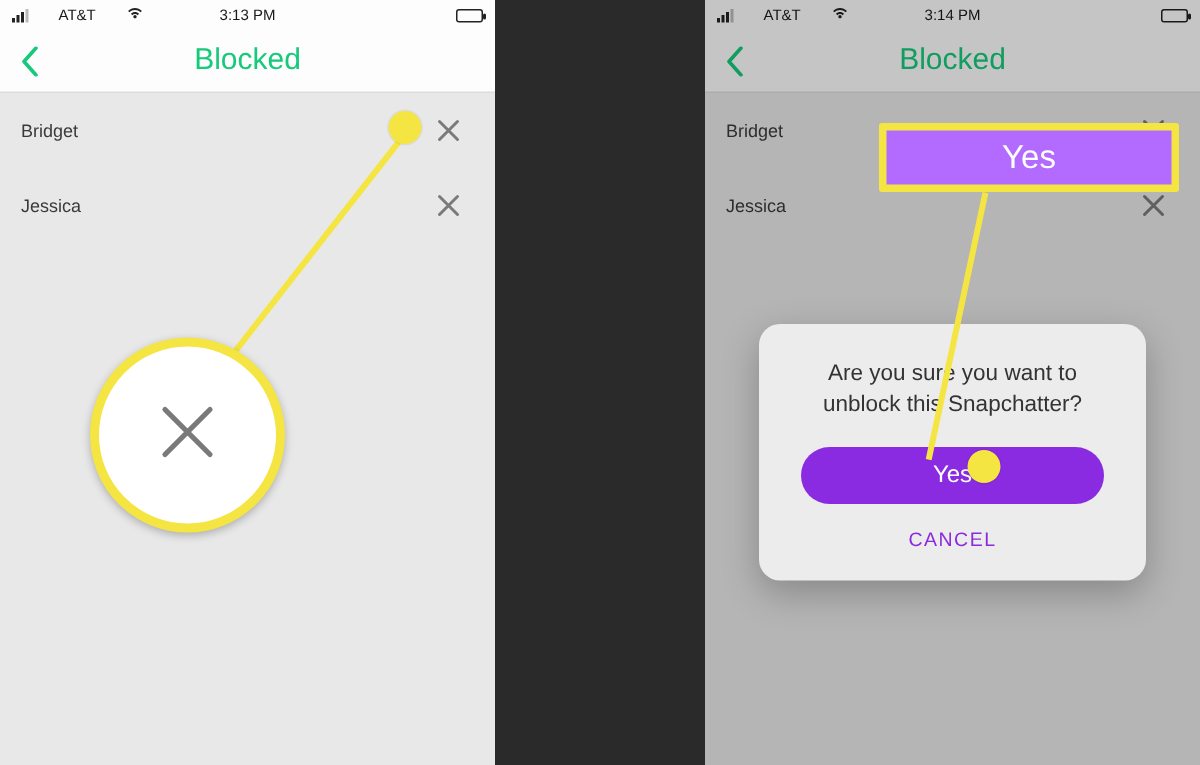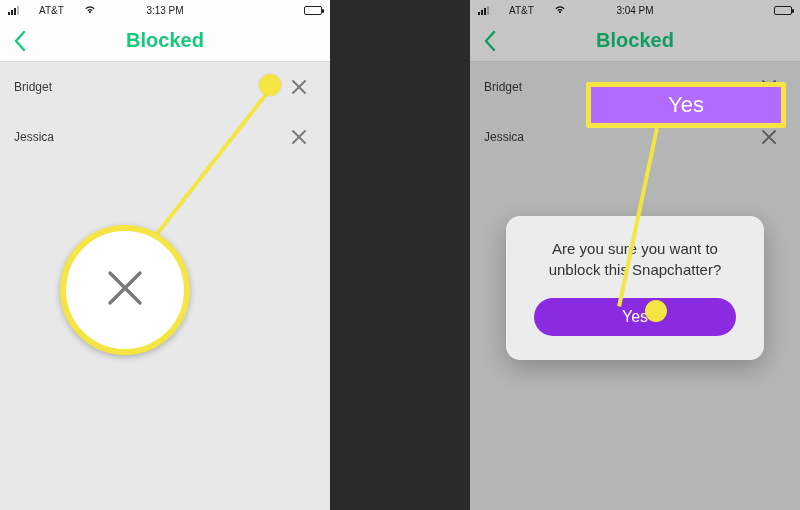--- a/index.html
+++ b/index.html
@@ -60,21 +60,21 @@
   .back-btn {
     width: 40px; height:42px;
     display:flex; align-items:center; justify-content:center;
     color:#17c97b;
   }
   .back-btn svg{width:14px;height:20px;}
   .nav-title {
     position:absolute; left:50%; transform:translateX(-50%);
     color:#17c97b;
     font-size:20px;
-    font-weight:700;
+    font-weight:400;
   }
   .list { background:#e8e8e8; }
   .row {
     height:50px;
     display:flex;
     align-items:center;
     padding: 0 18px 0 14px;
     font-size:12px;
     color:#3a3a3a;
     background: transparent;
@@ -224,21 +224,21 @@
           <span></span>
           <span></span>
         </span>
       <span>AT&amp;T</span>
       <span>
         <svg width="12" height="9" viewBox="0 0 12 9">
             <path d="M6 8.2c.6 0 1.1-.5 1.1-1.1S6.6 6 6 6s-1.1.5-1.1 1.1S5.4 8.2 6 8.2zM3.3 5.2l.9.9C4.7 5.6 5.3 5.3 6 5.3s1.3.3 1.8.8l.9-.9C7.9 4.4 7 4 6 4s-1.9.4-2.7 1.2zM1.4 3.3l.9.9C3.3 3.2 4.6 2.7 6 2.7s2.7.5 3.7 1.5l.9-.9C9.3 2 7.7 1.3 6 1.3S2.7 2 1.4 3.3z" fill="#222"></path>
           </svg>
       </span>
     </div>
-    <div class="status-time">3:04 PM</div>
+    <div class="status-time">3:14 PM</div>
     <div class="status-right">
       <span class="battery"><span class="battery-fill"></span></span>
     </div>
   </div>
 
   <div class="nav-bar">
     <div class="back-btn">
       <svg viewBox="0 0 12 20">
           <path d="M10 1 2 10l8 9" stroke="currentColor" stroke-width="2.4" fill="none" stroke-linecap="round" stroke-linejoin="round"></path>
         </svg>
@@ -268,20 +268,21 @@
   <div class="dim-overlay"></div>
 
   <div class="dialog">
     <div class="dialog-msg">
       <span>Are you sure you want to</span><br>
       <span>unblock this Snapchatter?</span>
     </div>
     <div class="dialog-yes">
       <span>Yes</span>
     </div>
+    <div class="dialog-cancel">CANCEL</div>
   </div>
 
   <div class="yes-box" style="left:116px; top:82px; width:200px; height:46px;">
     <span>Yes</span>
   </div>
 
   <div class="callout-line" style="left:185px; top:128px; width:4px; height:182px; transform: rotate(12deg);"></div>
 
   <div class="callout-dot" style="left:175px; top:300px;"></div>
 </div>

